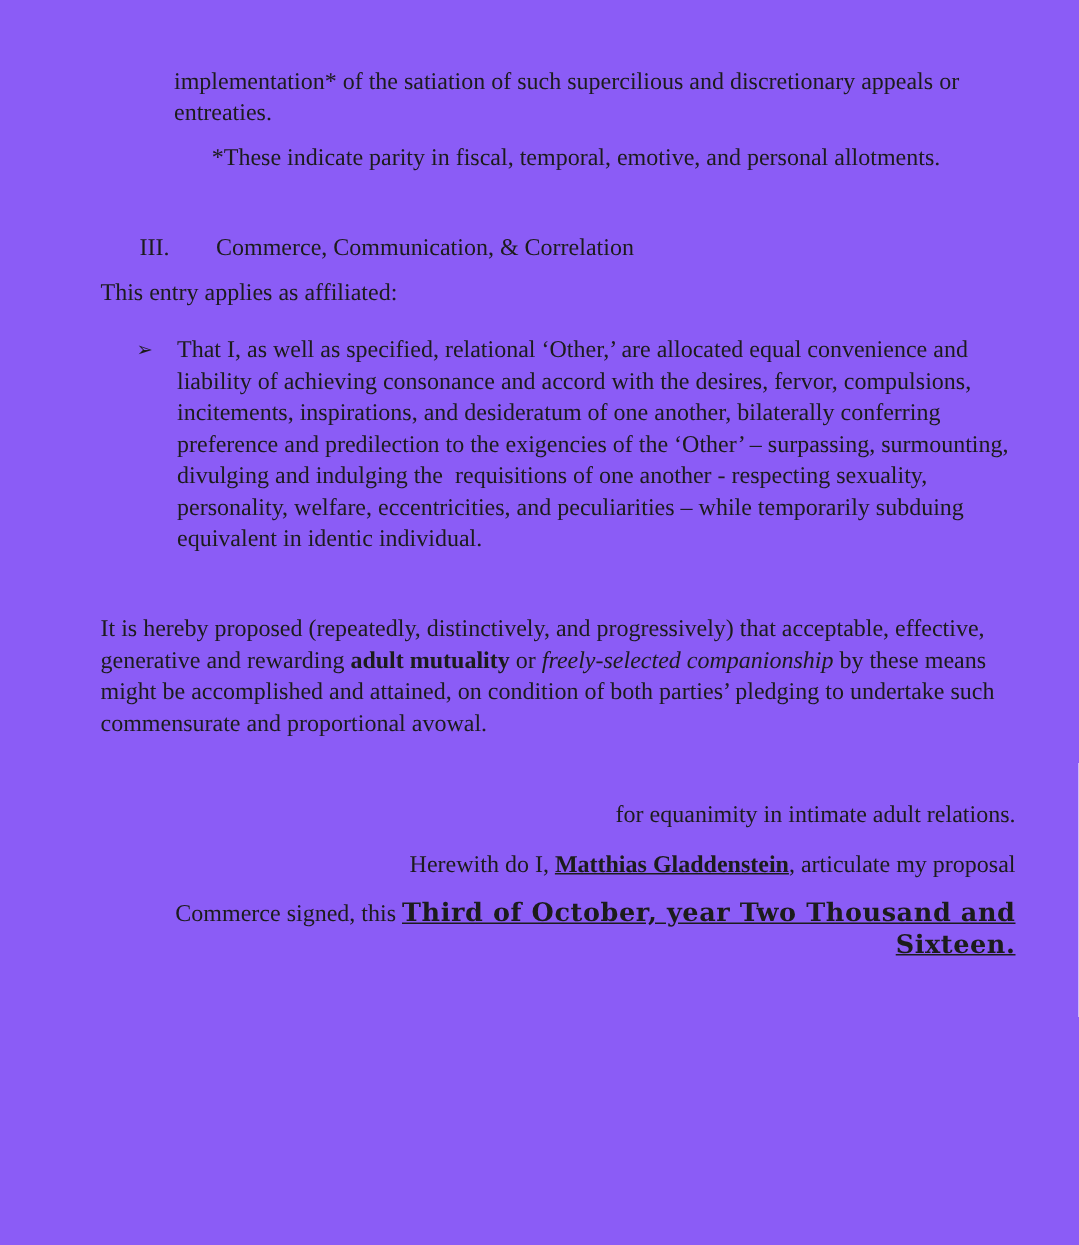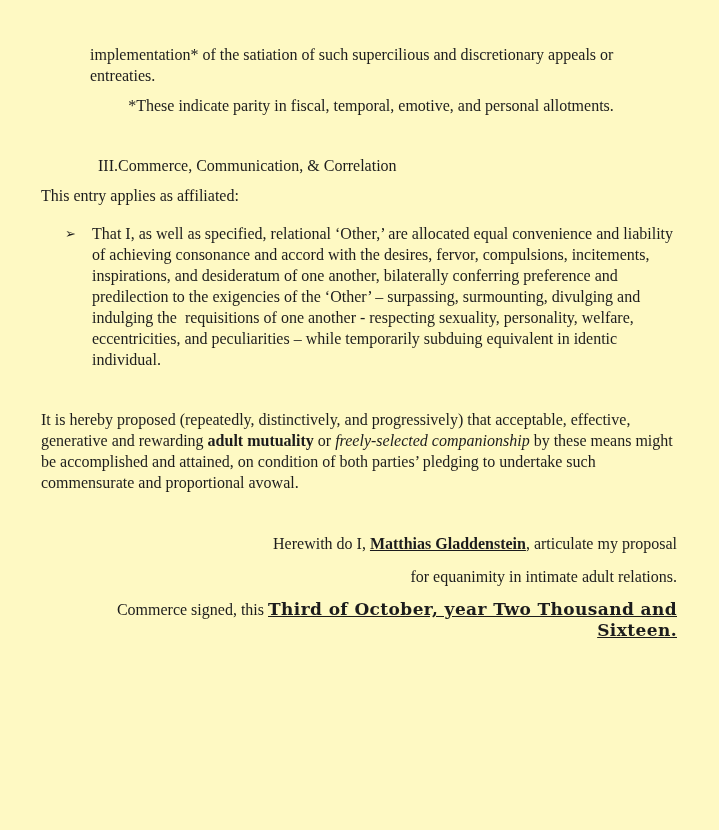--- a/index.html
+++ b/index.html
@@ -1,45 +1,45 @@
 <!DOCTYPE html>
 <html><head>
 <meta charset="utf-8">
 <style>
   * { margin: 0; padding: 0; box-sizing: border-box; }
   html, body { background: #ffffff; }
   .page {
     position: relative;
     width: 719px;
     height: 830px;
-    background: #fef9c3;
+    background: #8b5cf6;
     font-family: "Liberation Serif", serif;
     font-size: 16px;
     line-height: 21px;
     color: #1c1c1c;
     overflow: hidden;
+    padding-left: 26px;
   }
   .content {
     padding: 44px 42px 0 41px;
   }
   .para-indented {
     margin-left: 49px;
     max-width: 545px;
     margin-bottom: 9px;
   }
   .footnote {
     margin-left: 24px;
     margin-bottom: 39px;
     text-align: center;
   }
   .section-heading {
     display: flex;
     margin-left: 26px;
     margin-bottom: 9px;
-    text-align: right;
   }
   .section-number {
     width: 51px;
     flex: 0 0 51px;
   }
   .intro-line {
     margin-bottom: 17px;
   }
   .bullet-item {
     display: flex;
@@ -101,19 +101,19 @@
 
     <div class="bullet-item">
       <span class="bullet-marker">➢</span>
       <span class="bullet-text">That I, as well as specified, relational ‘Other,’ are allocated equal convenience and liability of achieving consonance and accord with the desires, fervor, compulsions, incitements, inspirations, and desideratum of one another, bilaterally conferring preference and predilection to the exigencies of the ‘Other’ – surpassing, surmounting, divulging and indulging the  requisitions of one another - respecting sexuality, personality, welfare, eccentricities, and peculiarities – while temporarily subduing equivalent in identic individual.</span>
     </div>
 
     <p class="body-para"><span>It is hereby proposed (repeatedly, distinctively, and progressively) that acceptable, effective, generative and rewarding </span><span class="bold">adult mutuality</span><span> or </span><span class="italic">freely-selected companionship</span><span> by these means might be accomplished and attained, on condition of both parties’ pledging to undertake such commensurate and proportional avowal.</span></p>
 
 
     <div class="signature-block">
+      <p>for equanimity in intimate adult relations.</p>
       <p><span>Herewith do I, </span><span class="name-underlined">Matthias Gladdenstein</span><span>, articulate my proposal</span></p>
-      <p>for equanimity in intimate adult relations.</p>
       <p><span>Commerce signed, this </span><span class="script-date">Third of October, year Two Thousand and Sixteen.</span></p>
     </div>
 
   </div>
 </div>
 
 </body></html>

